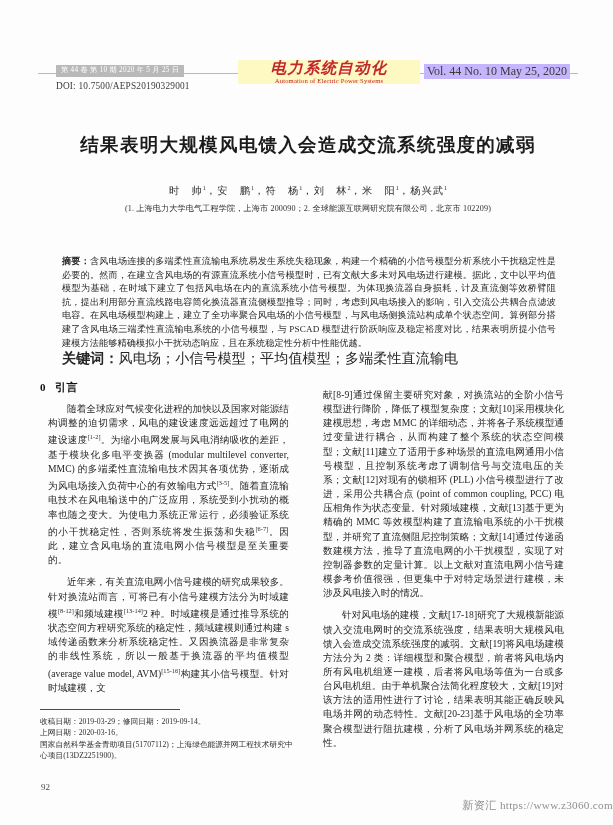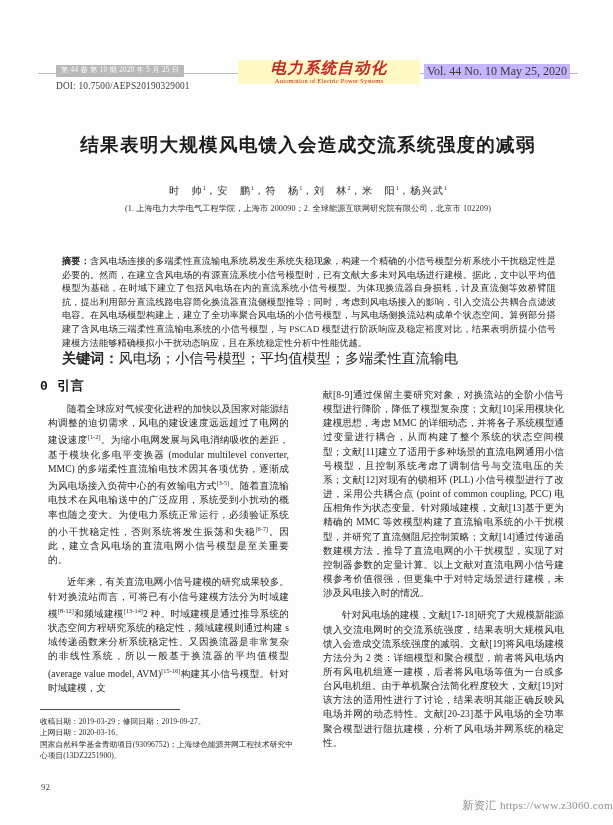--- a/index.html
+++ b/index.html
@@ -176,23 +176,23 @@
     line-height: 14.15px;
     text-align: justify;
     text-justify: inter-ideograph;
     letter-spacing: .05px;
     color: #1f1f1f;
   }
   .col-left  { left: 40px; }
   .col-right { left: 315px; }
 
   .sec-head {
-    font-size: 13px;
+    font-size: 11px;
     font-weight: bold;
-    font-family: Liberation Mono, monospace;
+    font-family: Liberation Serif, serif;
     margin: 0 0 6px 0;
     letter-spacing: .5px;
     color: #111111;
   }
   .sec-head .num { margin-right: 9px; }
   .para { margin: 8px; text-indent: 19px; }
   .para + .para { margin-top: 0px; }
   sup.ref { font-size: 6.3px; vertical-align: super; }
 
   
@@ -277,21 +277,21 @@
     <p class="para">近年来，有关直流电网小信号建模的研究成果较多。针对换流站而言，可将已有小信号建模方法分为时域建模<sup class="ref">[8-12]</sup>和频域建模<sup class="ref">[13-14]</sup>2 种。时域建模是通过推导系统的状态空间方程研究系统的稳定性，频域建模则通过构建 s 域传递函数来分析系统稳定性。又因换流器是非常复杂的非线性系统，所以一般基于换流器的平均值模型 (average value model, AVM)<sup class="ref">[15-16]</sup>构建其小信号模型。针对时域建模，文</p>
   </div>
 
   <div class="col col-right">
     <p class="para" style="text-indent:0">献[8-9]通过保留主要研究对象，对换流站的全阶小信号模型进行降阶，降低了模型复杂度；文献[10]采用模块化建模思想，考虑 MMC 的详细动态，并将各子系统模型通过变量进行耦合，从而构建了整个系统的状态空间模型；文献[11]建立了适用于多种场景的直流电网通用小信号模型，且控制系统考虑了调制信号与交流电压的关系；文献[12]对现有的锁相环 (PLL) 小信号模型进行了改进，采用公共耦合点 (point of common coupling, PCC) 电压相角作为状态变量。针对频域建模，文献[13]基于更为精确的 MMC 等效模型构建了直流输电系统的小干扰模型，并研究了直流侧阻尼控制策略；文献[14]通过传递函数建模方法，推导了直流电网的小干扰模型，实现了对控制器参数的定量计算。以上文献对直流电网小信号建模参考价值很强，但更集中于对特定场景进行建模，未涉及风电接入时的情况。</p>
     <p class="para">针对风电场的建模，文献[17-18]研究了大规模新能源馈入交流电网时的交流系统强度，结果表明大规模风电馈入会造成交流系统强度的减弱。文献[19]将风电场建模方法分为 2 类：详细模型和聚合模型，前者将风电场内所有风电机组逐一建模，后者将风电场等值为一台或多台风电机组。由于单机聚合法简化程度较大，文献[19]对该方法的适用性进行了讨论，结果表明其能正确反映风电场并网的动态特性。文献[20-23]基于风电场的全功率聚合模型进行阻抗建模，分析了风电场并网系统的稳定性。</p>
   </div>
 
   <div class="fn-rule"></div>
   <div class="footnotes">
-    <div>收稿日期：2019-03-29；修回日期：2019-09-27。</div>
+    <div>收稿日期：2019-03-29；修回日期：2019-09-14。</div>
     <div>上网日期：2020-03-16。</div>
-    <div>国家自然科学基金青助项目(93096752)；上海绿色能源并网工程技术研究中心项目(13DZ2251900)。</div>
+    <div>国家自然科学基金青助项目(51707112)；上海绿色能源并网工程技术研究中心项目(13DZ2251900)。</div>
   </div>
 
   <div class="pagenum">92</div>
   <div class="watermark">新资汇 https://www.z3060.com</div>
 
 </div>
 
 </body></html>

